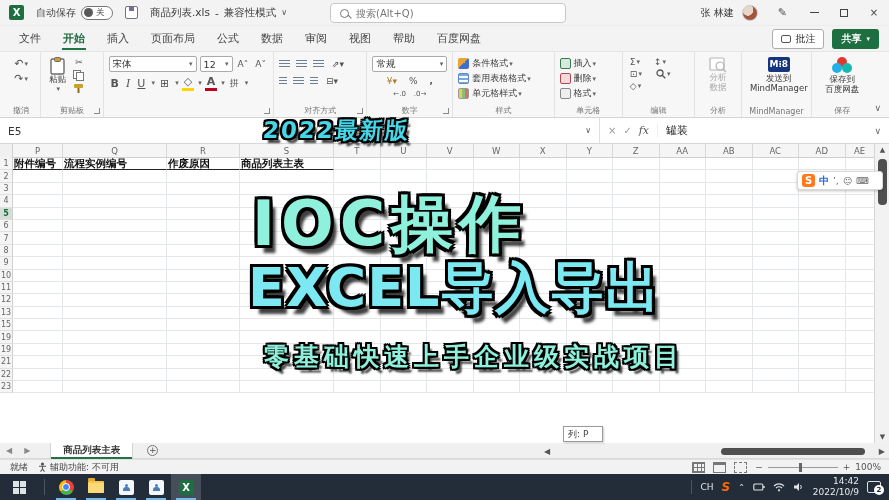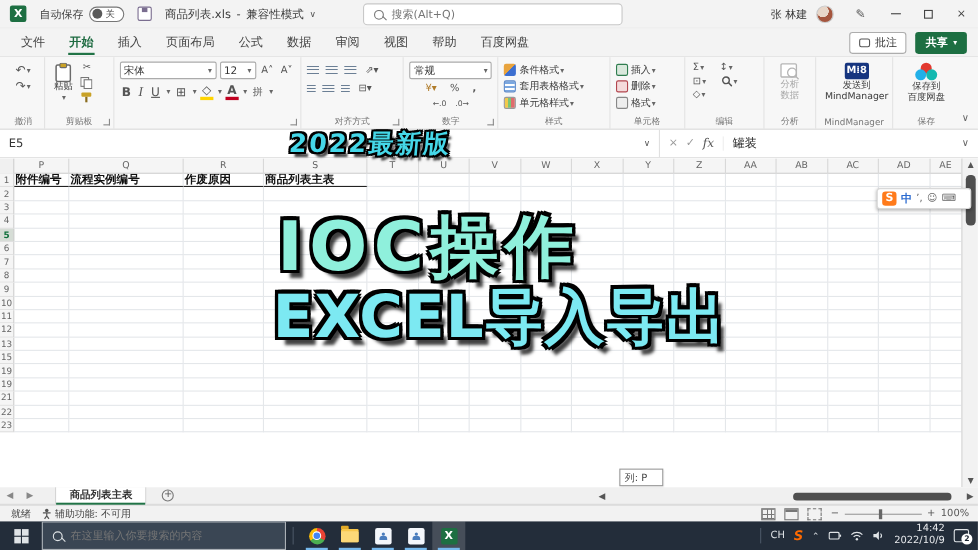--- a/index.html
+++ b/index.html
@@ -856,20 +856,21 @@
     <span class="ime-g">’,</span>
     <span class="ime-g">☺</span>
     <span class="ime-g">⌨</span>
   </div>
 
   <div class="col-tooltip">列: P</div>
 
   <div class="big ol2 badge-txt" style="color:#45d7e8">2022最新版</div>
   <div class="big ol3 line1" style="color:#8ff0dc">IOC操作</div>
   <div class="big ol3 line2" style="color:#7ce9f2">EXCEL导入导出</div>
+  <div class="big ol2 line3" style="color:#8ff0dc">零基础快速上手企业级实战项目</div>
 
   <div class="sheetbar">
     <span class="snav">◀</span>
     <span class="snav">▶</span>
     <div class="stab">商品列表主表</div>
     <span class="addsheet">+</span>
     <div class="hscroll-zone">
       <span class="hsarrow">◀</span>
       <div class="htrack">
         <div class="hthumb" style="left:52%;width:45%"></div>
@@ -904,24 +905,20 @@
 
   <div class="taskbar">
     <div class="start">
       <span class="winlogo">
           <i></i>
           <i></i>
           <i></i>
           <i></i>
         </span>
     </div>
-    <div class="tb-search">
-      <span class="mag"></span>
-      <input placeholder="在这里输入你要搜索的内容" style="">
-    </div>
     <span class="tb-sep"></span>
     <div class="tb-apps">
       <div class="tapp">
           <span class="chrome-ic"></span>
         </div>
       <div class="tapp">
           <span class="folder-ic"></span>
         </div>
       <div class="tapp">
           <span class="docapp">

